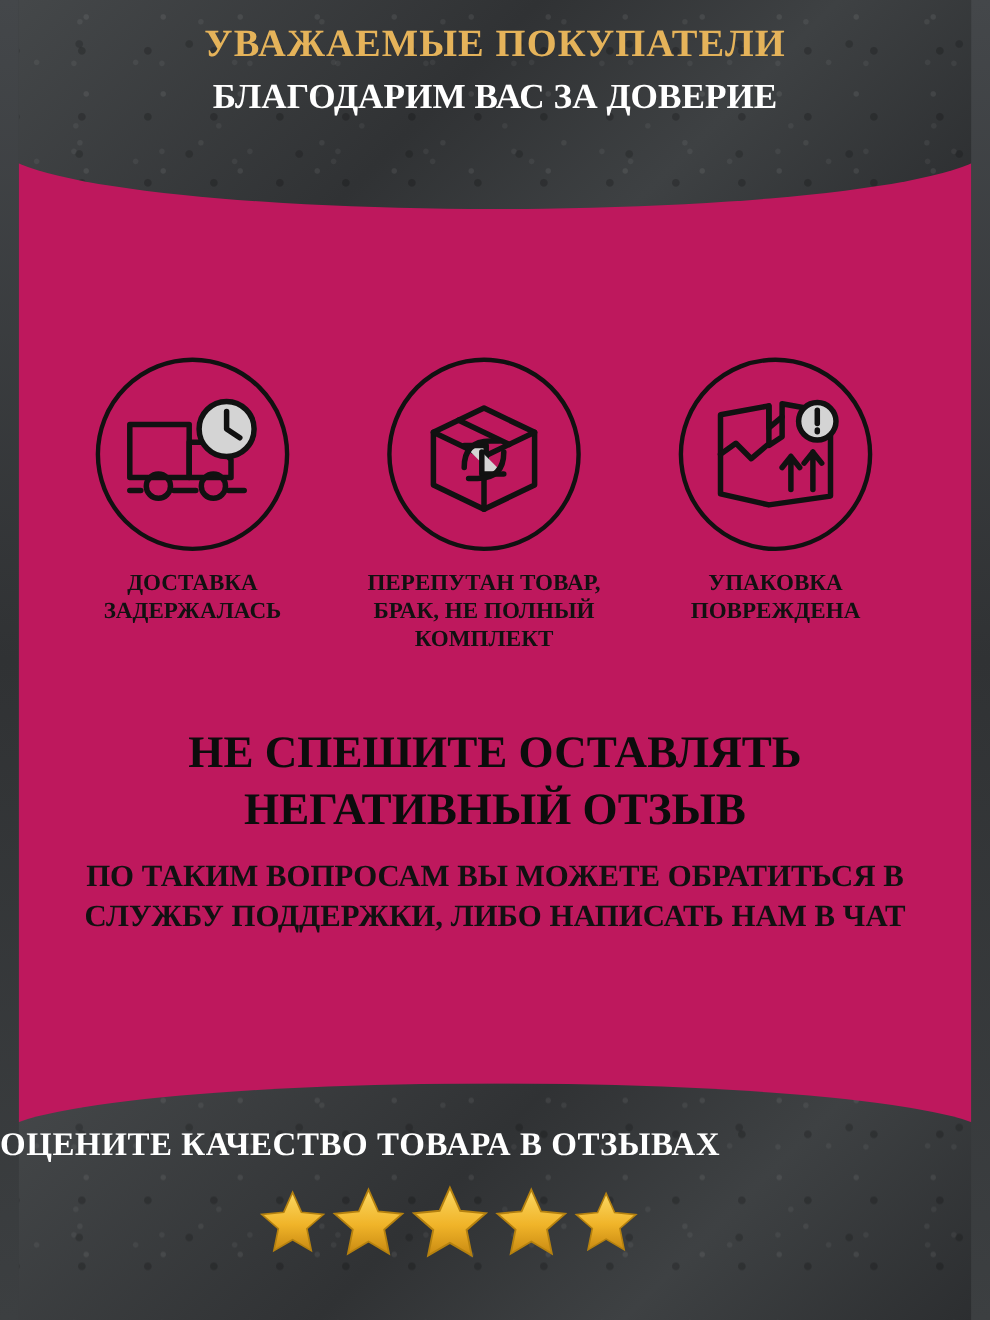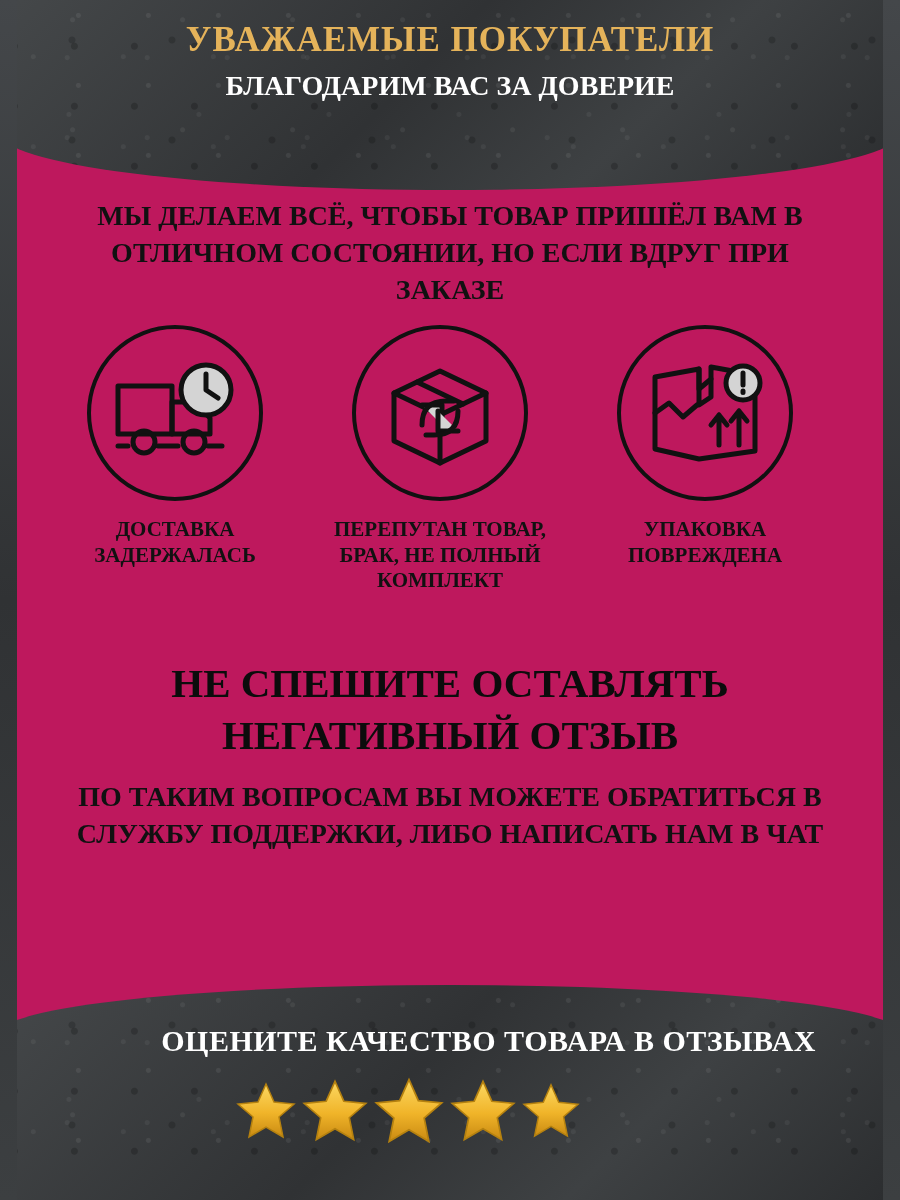--- a/index.html
+++ b/index.html
@@ -77,21 +77,21 @@
     margin-top: 22px;
     font-size: 35px;
     font-weight: bold;
     letter-spacing: 1px;
     color: #e5b35a;
     text-transform: uppercase;
     line-height: 1.05;
   }
   .header-sub {
     margin-top: 10px;
-    font-size: 28px;
+    font-size: 32px;
     font-weight: bold;
     color: #ffffff;
     text-transform: uppercase;
     line-height: 1.18;
   }
 
   
   .intro {
     position: absolute;
     top: 198px;
@@ -167,21 +167,21 @@
     color: #111;
     text-transform: uppercase;
   }
 
   
   .footer {
     position: absolute;
     top: 1022px;
     left: 0;
     width: 816px;
-    text-align: right;
+    text-align: left;
     z-index: 5;
   }
   .footer-text {
     font-size: 30px;
     font-weight: bold;
     color: #ffffff;
     text-transform: uppercase;
     line-height: 1.25;
     letter-spacing: .5px;
   }
@@ -202,21 +202,20 @@
   <div class="band band-top"></div>
   <div class="band band-bottom"></div>
   <div class="edge edge-left"></div>
   <div class="edge edge-right"></div>
 
   <div class="header">
     <div class="header-title">УВАЖАЕМЫЕ ПОКУПАТЕЛИ</div>
     <div class="header-sub">БЛАГОДАРИМ ВАС ЗА ДОВЕРИЕ</div>
   </div>
 
-  <div class="intro">МЫ ДЕЛАЕМ ВСЁ, ЧТОБЫ ТОВАР ПРИШЁЛ ВАМ В ОТЛИЧНОМ СОСТОЯНИИ, НО ЕСЛИ ВДРУГ ПРИ ЗАКАЗЕ</div>
 
   <div class="icons-row">
 
     <div class="icon-col">
       <div class="icon-circle">
         <svg width="130" height="110" viewBox="0 0 130 110" fill="none" stroke="#111" stroke-width="5" stroke-linecap="round" stroke-linejoin="round">
 
           <path d="M8 28 H62 V76 H8 Z"></path>
           <path d="M62 44 H86 L100 60 V76 H62 Z"></path>
 

